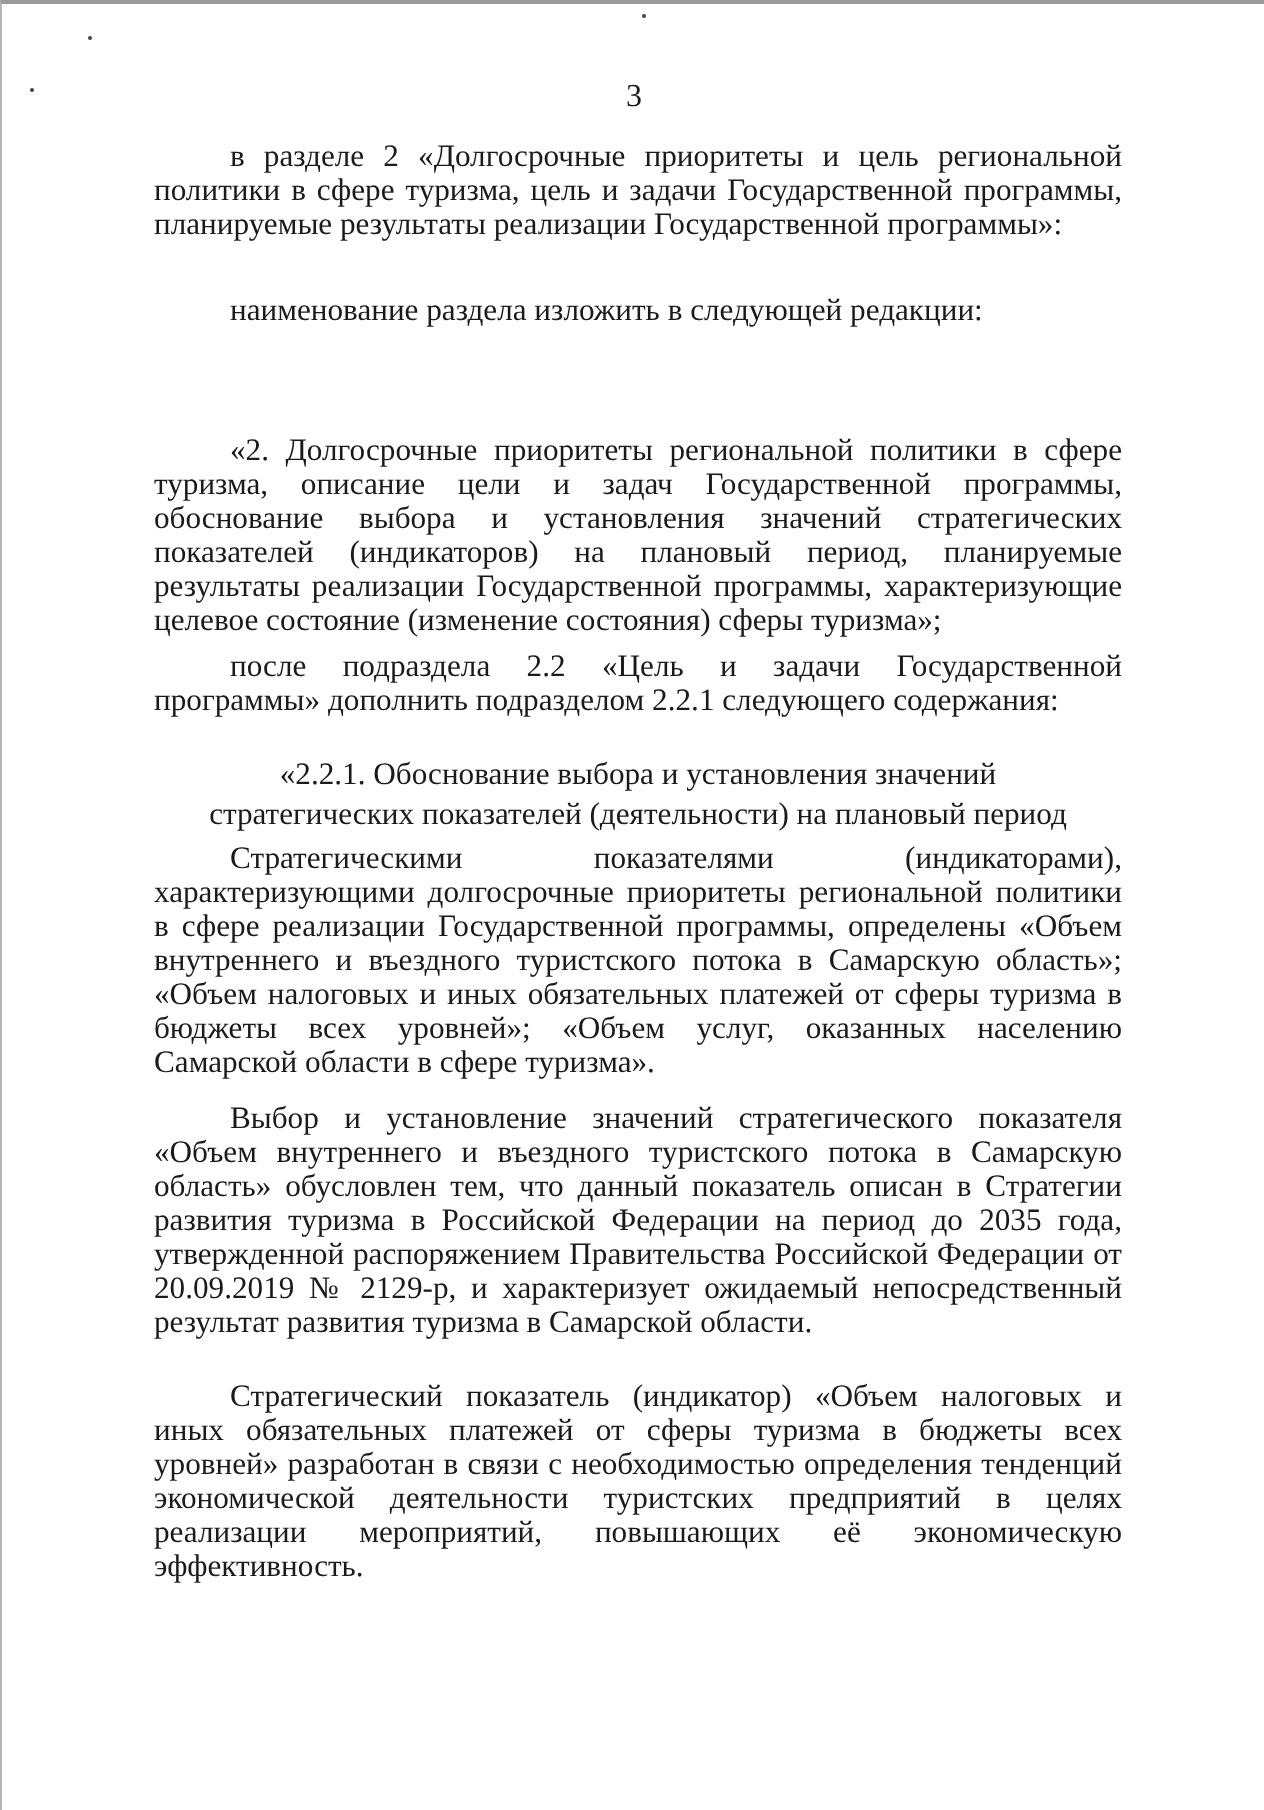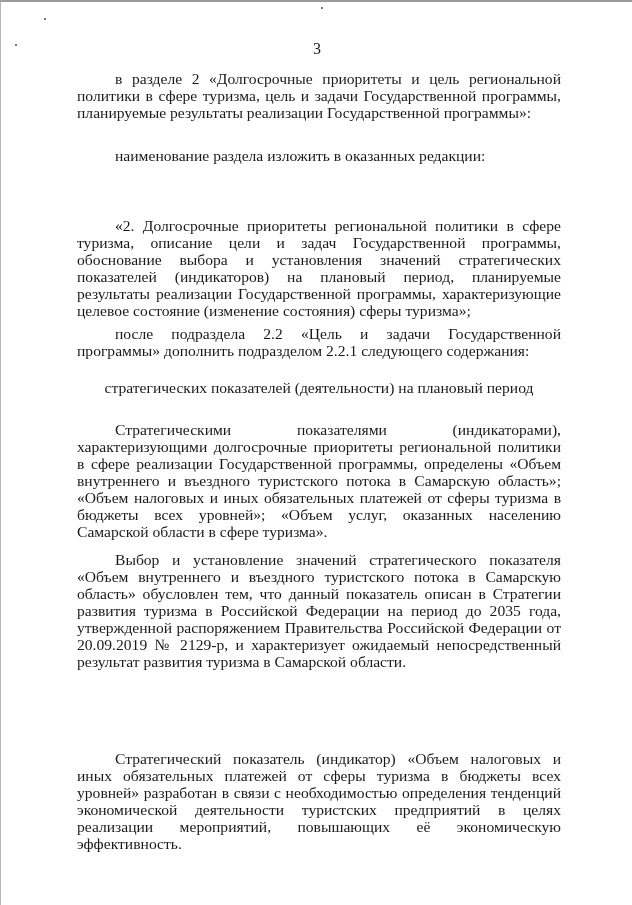--- a/index.html
+++ b/index.html
@@ -35,24 +35,25 @@
 <body>
 
 <div class="page">
   <span class="speck" style="left:43px;top:16px;"></span>
   <span class="speck" style="left:14px;top:42px;"></span>
   <span class="speck" style="left:320px;top:5px;"></span>
 
   <div class="page-number">3</div>
 
   <p class="p indent" style="top:68px;">в разделе 2 «Долгосрочные приоритеты и цель региональной политики в сфере туризма, цель и задачи Государственной программы, планируемые результаты реализации Государственной программы»:</p>
-  <p class="p indent" style="top:145px;">наименование раздела изложить в оказанных редакции:</p>
+  <p class="p indent" style="top:145px;">наименование раздела изложить в следующей редакции:</p>
   <p class="p indent" style="top:170px;margin-top:45px;">«2. Долгосрочные приоритеты региональной политики в сфере туризма, описание цели и задач Государственной программы, обоснование выбора и установления значений стратегических показателей (индикаторов) на плановый период, планируемые результаты реализации Государственной программы, характеризующие целевое состояние (изменение состояния) сферы туризма»;</p>
   <p class="p indent" style="top:323px;">после подраздела 2.2 «Цель и задачи Государственной программы» дополнить подразделом 2.2.1 следующего содержания:</p>
 
   <div class="heading" style="top:376px;">
+    <div>«2.2.1. Обоснование выбора и установления значений</div>
     <div>стратегических показателей (деятельности) на плановый период</div>
   </div>
 
   <p class="p indent" style="top:419px;">Стратегическими показателями (индикаторами), характеризующими долгосрочные приоритеты региональной политики в сфере реализации Государственной программы, определены «Объем внутреннего и въездного туристского потока в Самарскую область»; «Объем налоговых и иных обязательных платежей от сферы туризма в бюджеты всех уровней»; «Объем услуг, оказанных населению Самарской области в сфере туризма».</p>
   <p class="p indent" style="top:549px;">Выбор и установление значений стратегического показателя «Объем внутреннего и въездного туристского потока в Самарскую область» обусловлен тем, что данный показатель описан в Стратегии развития туризма в Российской Федерации на период до 2035 года, утвержденной распоряжением Правительства Российской Федерации от 20.09.2019 № 2129-р, и характеризует ожидаемый непосредственный результат развития туризма в Самарской области.</p>
-  <p class="p indent" style="top:748px;">Стратегический показатель (индикатор) «Объем налоговых и иных обязательных платежей от сферы туризма в бюджеты всех уровней» разработан в связи с необходимостью определения тенденций экономической деятельности туристских предприятий в целях реализации мероприятий, повышающих её экономическую эффективность.</p>
+  <p class="p indent" style="top:688px;">Стратегический показатель (индикатор) «Объем налоговых и иных обязательных платежей от сферы туризма в бюджеты всех уровней» разработан в связи с необходимостью определения тенденций экономической деятельности туристских предприятий в целях реализации мероприятий, повышающих её экономическую эффективность.</p>
 </div>
 
 </body></html>

